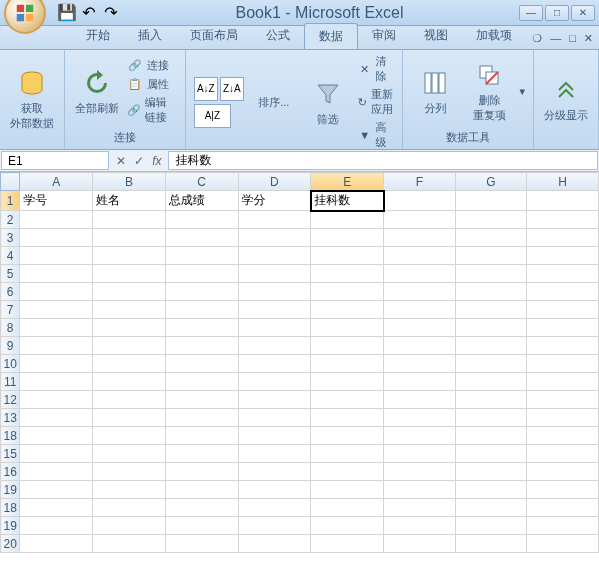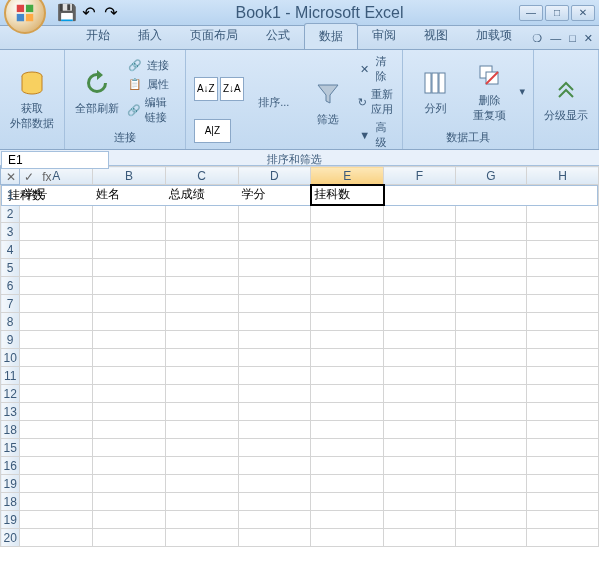--- a/index.html
+++ b/index.html
@@ -25,24 +25,24 @@
 .ribbon { height: 100px; background: linear-gradient(to bottom,#d9e8f8,#c2d9f0); border-bottom: 1px solid #8ba8c8; display: flex; }
 .grp { border-right: 1px solid #a5c0dd; padding: 4px 8px 2px 8px; display: flex; flex-direction: column; }
 .grp-content { flex: 1; display: flex; align-items: center; gap: 6px; }
 .grp-label { font-size: 11px; color: #3b5a7a; text-align: center; padding: 2px 0; }
 .big-btn { display: flex; flex-direction: column; align-items: center; gap: 2px; font-size: 11px; color: #3b5a7a; padding: 2px; min-width: 48px; }
 .big-btn .ic { width: 32px; height: 32px; display: flex; align-items: center; justify-content: center; }
 .small-items { display: flex; flex-direction: column; gap: 3px; }
 .small-item { display: flex; align-items: center; gap: 4px; font-size: 11px; color: #3b5a7a; }
 .small-item .ic { width: 16px; height: 16px; display: flex; align-items: center; justify-content: center; }
 .sort-btns { display: flex; gap: 2px; }
-.sq { width: 24px; height: 24px; border: 1px solid #8ba8c8; background: #fff; display: flex; align-items: center; justify-content: center; font-size: 10px; margin-top: 15px; }
-
-
-.fbar { height: 16px; display: flex; border-bottom: 1px solid #a5c0dd; background: #e8f0fa; flex-direction: column; }
+.sq { width: 24px; height: 24px; border: 1px solid #8ba8c8; background: #fff; display: flex; align-items: center; justify-content: center; font-size: 10px; }
+
+
+.fbar { height: 22px; display: flex; border-bottom: 1px solid #a5c0dd; background: #e8f0fa; }
 .namebox { width: 108px; background: #fff; border: 1px solid #a5c0dd; margin: 1px; padding: 1px 6px; font-size: 12px; display: flex; align-items: center; }
 .fx-area { display: flex; align-items: center; padding: 0 6px; gap: 8px; font-size: 12px; color: #666; }
 .formula-input { flex: 1; background: #fff; border: 1px solid #a5c0dd; margin: 1px; padding: 1px 6px; font-size: 12px; display: flex; align-items: center; }
 
 
 .grid-wrap { flex: 1; overflow: hidden; }
 .grid { border-collapse: collapse; }
 .grid th, .grid td { border: 1px solid #d4d4d4; font-size: 12px; font-weight: normal; }
 .grid .corner { width: 20px; height: 18px; background: linear-gradient(to bottom,#f4f8fc,#dce8f4); border: 1px solid #9db8d6; }
 .grid .colh { height: 18px; background: linear-gradient(to bottom,#f4f8fc,#dce8f4); text-align: center; color: #3b5a7a; }
@@ -221,21 +221,21 @@
     </div>
     <div class="grp-label"></div>
   </div>
 </div>
 
 <div class="fbar">
   <div class="namebox">E1</div>
   <div class="fx-area">
     <span>✕</span>
     <span>✓</span>
-    <span style="">fx</span>
+    <span style="font-style:italic">fx</span>
   </div>
   <div class="formula-input">挂科数</div>
 </div>
 
 <div class="grid-wrap">
   <table class="grid" id="grid">
       <tbody>
         <tr>
           <th class="corner"></th>
           <th class="colh colA">A</th>

